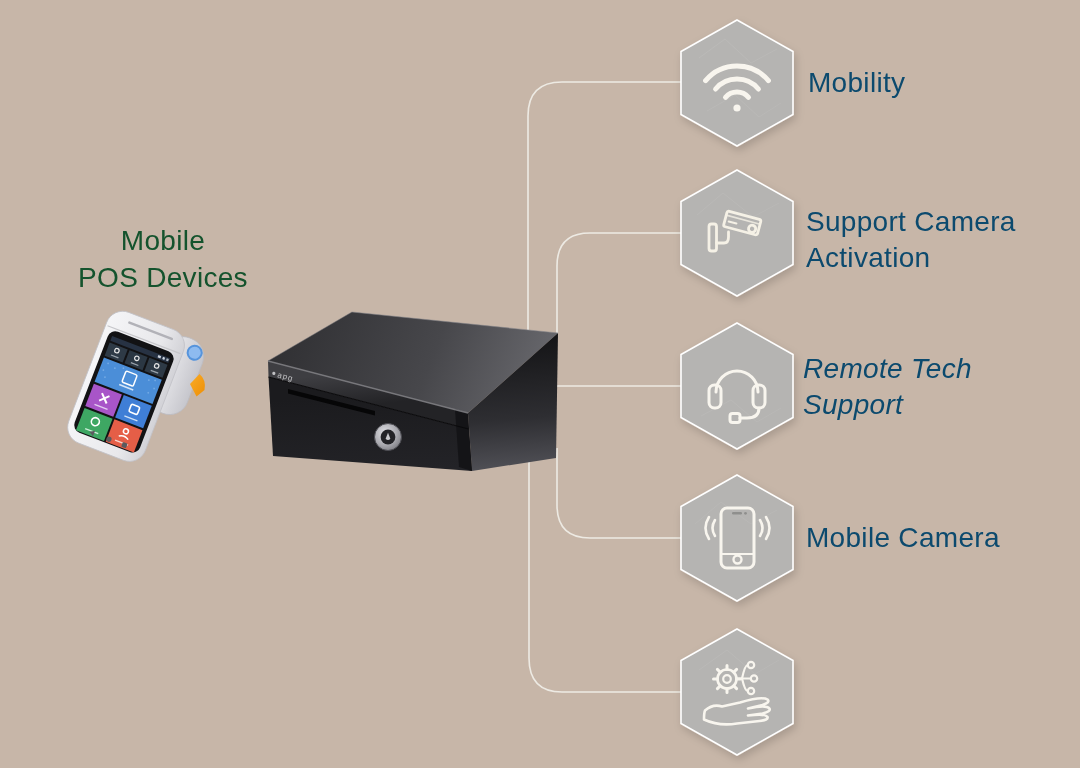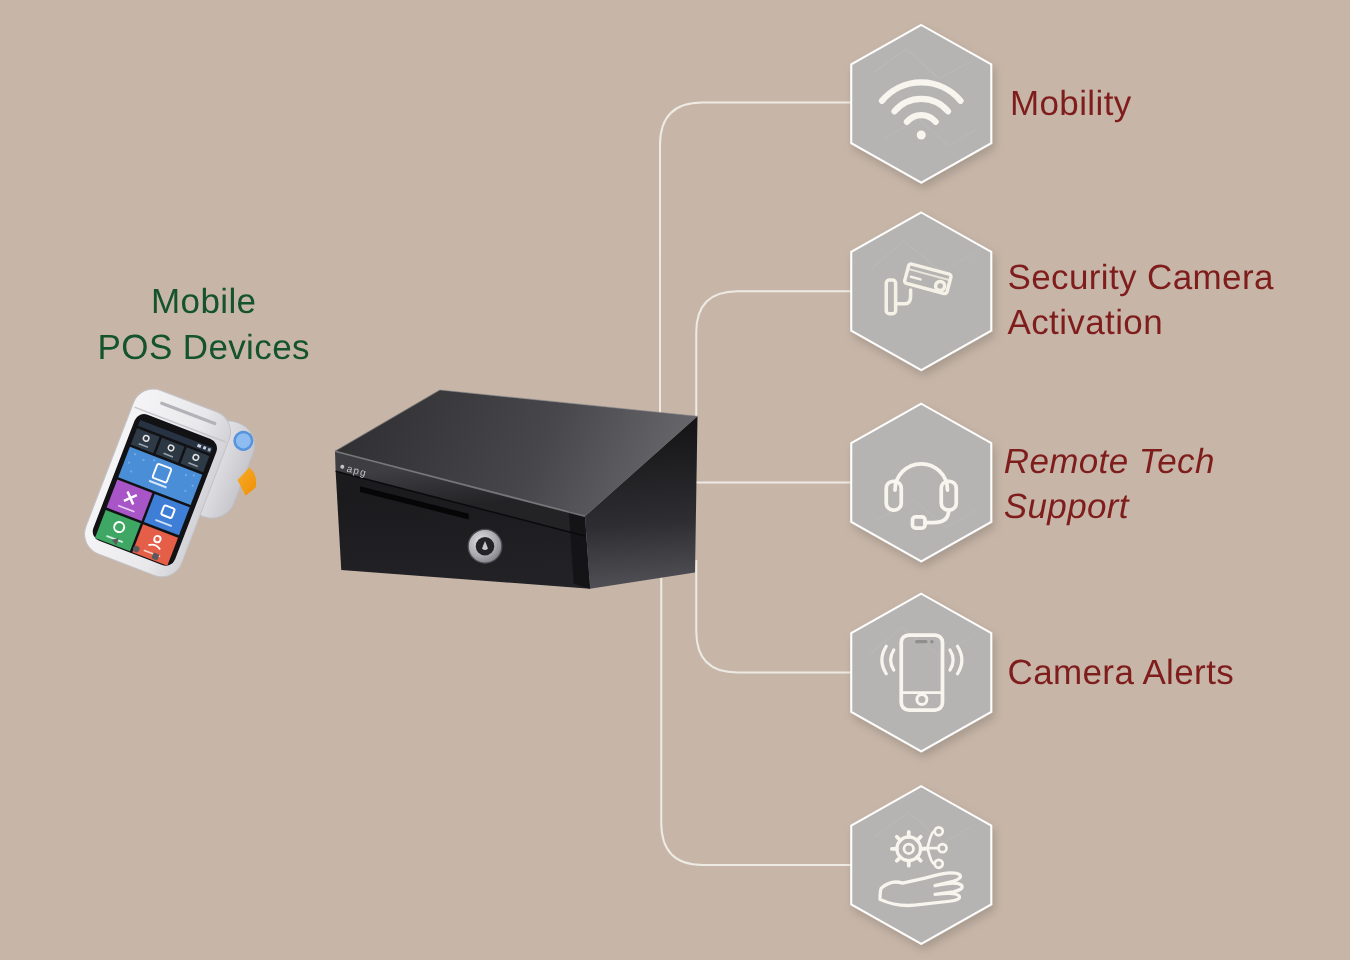--- a/index.html
+++ b/index.html
@@ -7,21 +7,21 @@
   .stage{
     position:relative;
     width:1080px;height:768px;
     background:#c7b6a8;
     overflow:hidden;
     font-family:"Liberation Sans", sans-serif;
   }
   .stage svg.scene{position:absolute;left:0;top:0;}
   .label{
     position:absolute;
-    color:#7f1d1d;
+    color:#0c4a6e;
     font-size:28px;
     line-height:36px;
     font-weight:500;
     letter-spacing:.3px;
     white-space:pre-line;
   }
   .pos-label{
     position:absolute;
     left:38px;top:222px;width:250px;
     text-align:center;
@@ -263,19 +263,19 @@
       </g>
       <path d="M -33 27.5 Q -33 21 -32 18.5 Q -24 11.5 -15 14.5 L 3 10.5 Q 25 4 30.5 7.5 Q 33.5 10.5 25.5 13 L 11 16.5 Q 29 12.5 32.5 16.5 Q 34 19.5 25.5 21.5 L 11 23.5 Q 28.5 21.5 30.5 25 Q 31.5 28 22.5 29 L 0 31.5 Q -18 34.5 -33 27.5 Z"></path>
     </g>
   </g>
 </svg>
 
 <div class="pos-label">Mobile
 POS Devices</div>
 
 <div class="label" style="left:808px;top:65px;">Mobility</div>
-<div class="label" style="left:806px;top:204px;">Security Camera
+<div class="label" style="left:806px;top:204px;">Support Camera
 Activation</div>
 <div class="label" style="left:803px;top:351px;font-style:italic;">Remote Tech
 Support</div>
-<div class="label" style="left:806px;top:520px;">Camera Alerts</div>
+<div class="label" style="left:806px;top:520px;">Mobile Camera</div>
 
 </div>
 
 </body></html>

